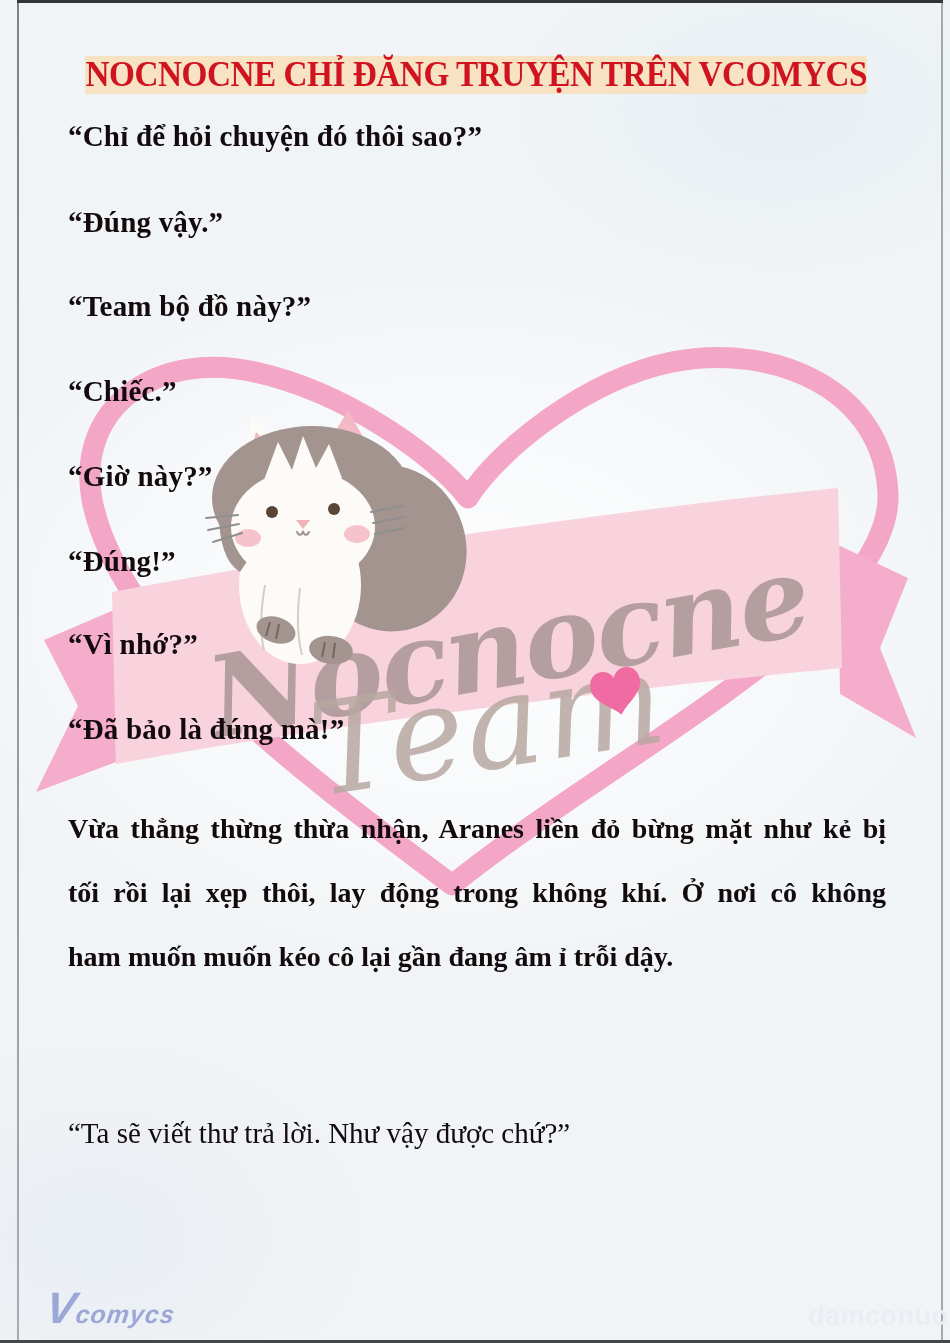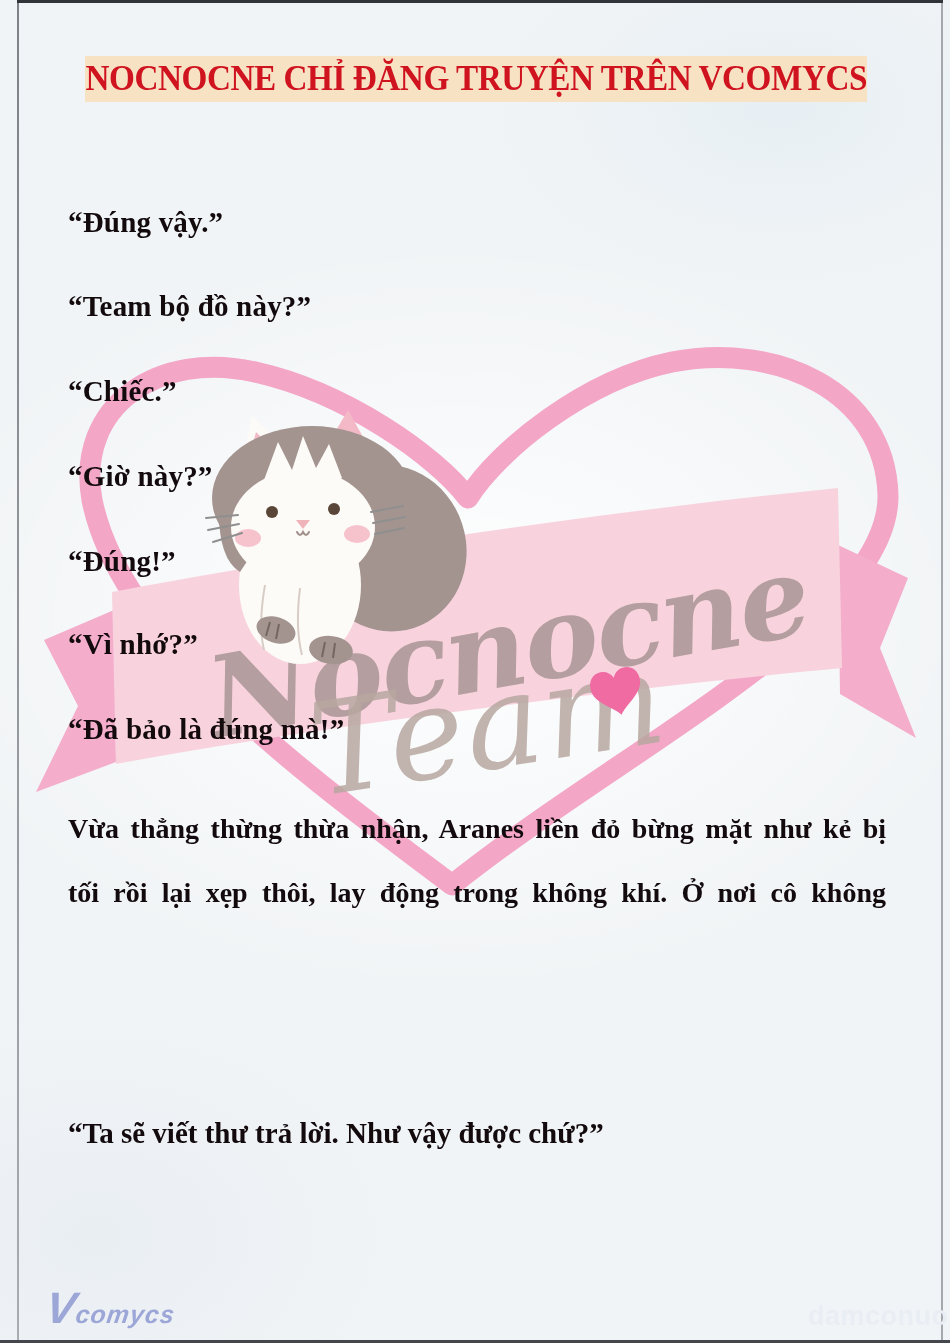--- a/index.html
+++ b/index.html
@@ -15,41 +15,41 @@
   
   .edge-left  { position:absolute; left:17px; top:0; width:2px; height:1343px;
                 background:linear-gradient(#7e8286,#a9adb1); }
   .edge-right { position:absolute; left:941px; top:0; width:2px; height:1343px; background:#a5a9ad; }
   .edge-top   { position:absolute; left:17px; top:0; width:926px; height:3px; background:#313539; }
   .edge-bottom{ position:absolute; left:0; top:1340px; width:950px; height:3px; background:#43474b; }
 
   .watermark { position:absolute; left:0; top:0; width:950px; height:1343px; }
 
   .header {
-    position:absolute; left:85px; top:56px; width:782px; height:46px;
+    position:absolute; left:85px; top:56px; width:782px; height:38px;
     background:#f8e2c4; display:flex; align-items:center; justify-content:center;
   }
   .header-text {
     display:inline-block; white-space:nowrap; transform:scaleX(.95);
     font-weight:bold; font-size:35px; color:#cf1420; letter-spacing:-0.5px;
   }
 
   .dlg {
     position:absolute; left:68px; white-space:nowrap;
     font-weight:bold; font-size:29px; color:#130a0d; letter-spacing:.2px;
   }
   .para {
     position:absolute; left:68px; top:797px; width:818px;
     font-weight:bold; font-size:28px; color:#130a0d;
   }
   .pline { height:64px; line-height:64px; text-align:justify; text-align-last:justify; white-space:normal; }
   .pline.last { text-align-last:left; }
   .closing {
     position:absolute; left:68px; top:1117px; white-space:nowrap;
-    font-weight:bold; font-size:29px; color:#130a0d;
+    font-weight:normal; font-size:29px; color:#130a0d;
   }
 
   .vlogo {
     position:absolute; left:46px; top:1284px; display:block;
     font-family:"Liberation Sans","DejaVu Sans",sans-serif;
     font-weight:bold; font-style:italic; font-size:25px; line-height:48px;
     color:#9ca7d7; letter-spacing:1px; transform:skewX(-8deg);
   }
   .vlogo::first-letter { font-size:44px; }
   .credit {
@@ -122,31 +122,33 @@
 
   <div class="edge-left"></div>
   <div class="edge-right"></div>
   <div class="edge-top"></div>
   <div class="edge-bottom"></div>
 
   <div class="header">
     <span class="header-text">NOCNOCNE CHỈ ĐĂNG TRUYỆN TRÊN VCOMYCS</span>
   </div>
 
+  <div class="dlg" style="top:120px">“Chỉ để hỏi chuyện đó thôi sao?”</div>
   <div class="dlg" style="top:206px">“Đúng vậy.”</div>
   <div class="dlg" style="top:290px">“Team bộ đồ này?”</div>
   <div class="dlg" style="top:375px">“Chiếc.”</div>
   <div class="dlg" style="top:460px">“Giờ này?”</div>
   <div class="dlg" style="top:545px">“Đúng!”</div>
   <div class="dlg" style="top:628px">“Vì nhớ?”</div>
   <div class="dlg" style="top:713px">“Đã bảo là đúng mà!”</div>
 
   <div class="para">
     <div class="pline">Vừa thẳng thừng thừa nhận, Aranes liền đỏ bừng mặt như kẻ bị</div>
     <div class="pline">tối rồi lại xẹp thôi, lay động trong không khí. Ở nơi cô không</div>
+    <div class="pline last">ham muốn muốn kéo cô lại gần đang âm ỉ trỗi dậy.</div>
   </div>
 
   <div class="closing">“Ta sẽ viết thư trả lời. Như vậy được chứ?”</div>
 
   <span class="vlogo">Vcomycs</span>
   <span class="credit">damconuong</span>
 
 </div>
 
 </body></html>

